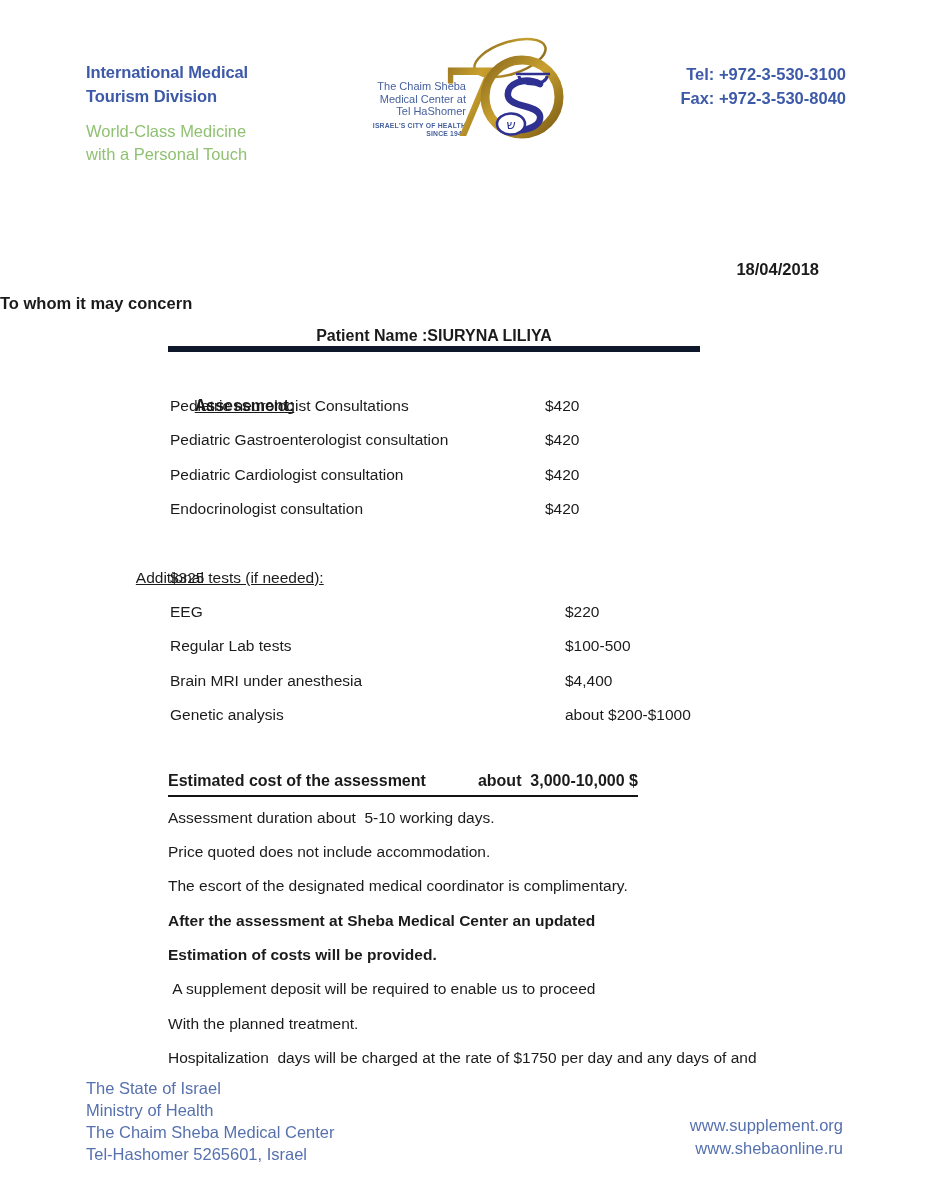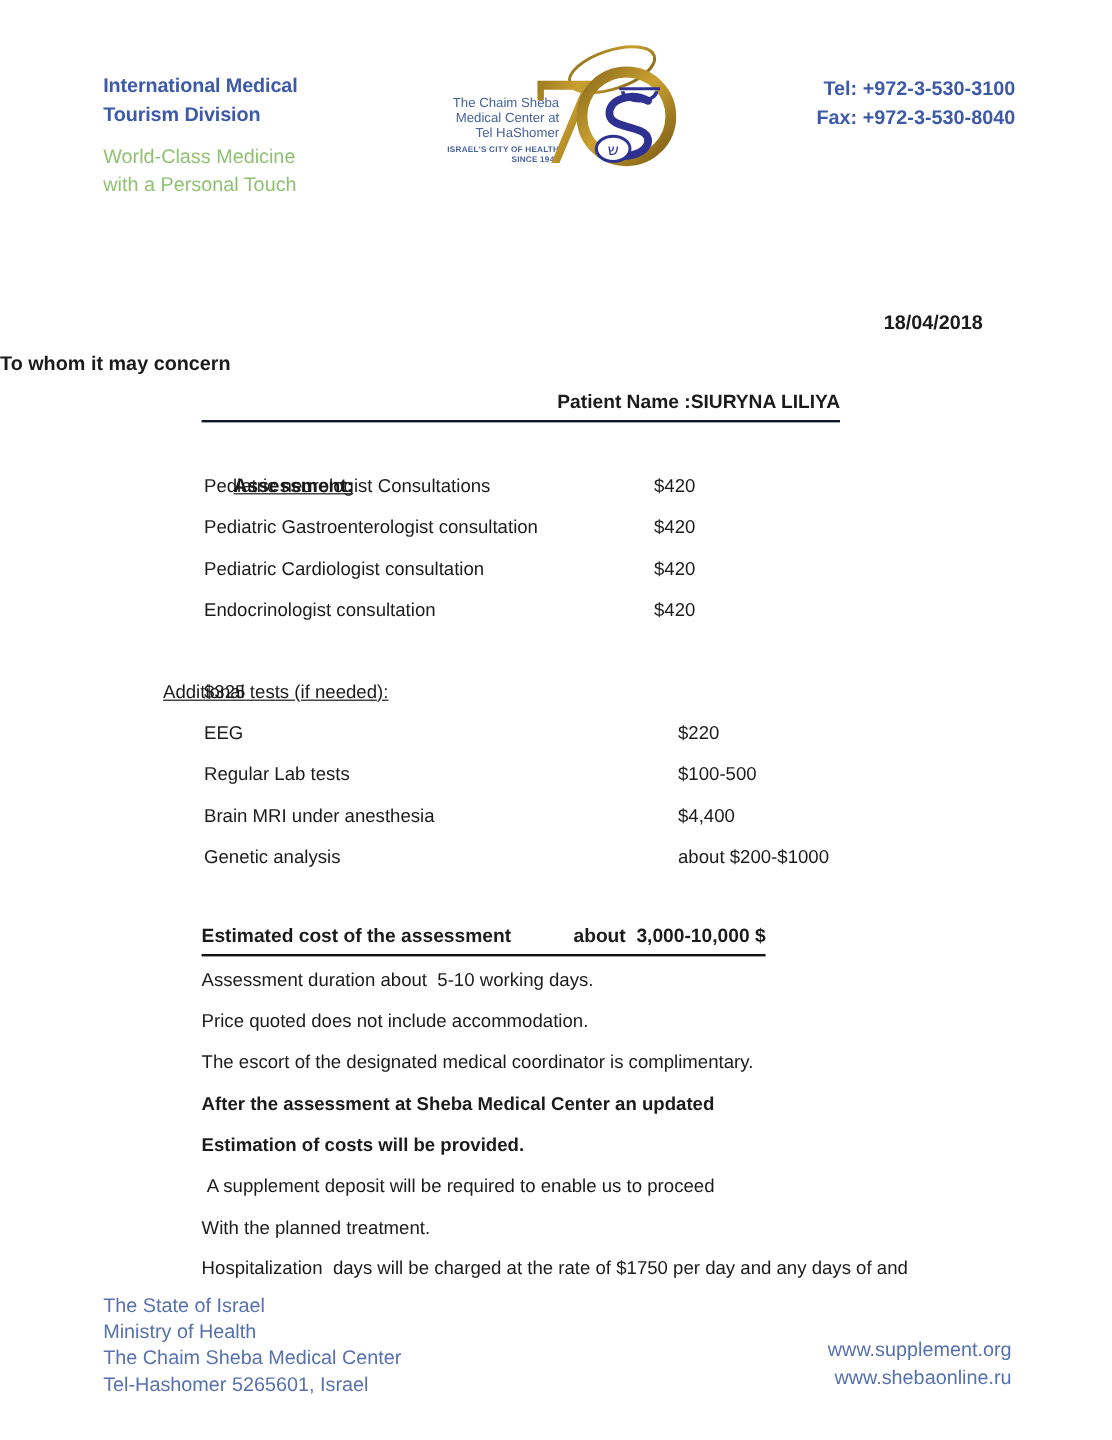--- a/index.html
+++ b/index.html
@@ -23,23 +23,23 @@
   .header-right { position:absolute; right:81px; top:62px; text-align:right;
                   font-size:16.5px; font-weight:bold; color:#3d5aa8; line-height:24px; }
 
   
   .letter { position:absolute; left:0; top:252px; width:927px; font-size:15.5px; }
   .line { height:34.3px; line-height:34.3px; white-space:pre-wrap; }
   .bold, .b { font-weight:bold; }
   .date { text-align:right; padding-right:108px; font-weight:bold; font-size:16.5px; }
   .salutation { font-weight:bold; font-size:16.5px; }
 
-  .patient-row { margin-left:168px; width:532px; display:flex; justify-content:flex-end;
+  .patient-row { margin-left:168px; width:532px; display:flex; justify-content:center;
                  font-weight:bold; font-size:16px; height:31px; line-height:29px;
-                 margin-bottom:3.3px; border-bottom:2px solid #0f172a; }
+                 margin-bottom:3.3px; border-bottom:6px solid #0f172a; }
 
   .heading-bold { margin-left:168px; font-weight:bold; font-size:16px; }
   .u { text-decoration:underline; }
 
   .additional-heading { margin-left:110px; font-size:15.5px; }
 
   .item-row { margin-left:170px; display:flex; }
   .item-name.w1 { width:375px; }
   .item-name.w2 { width:395px; }
 

